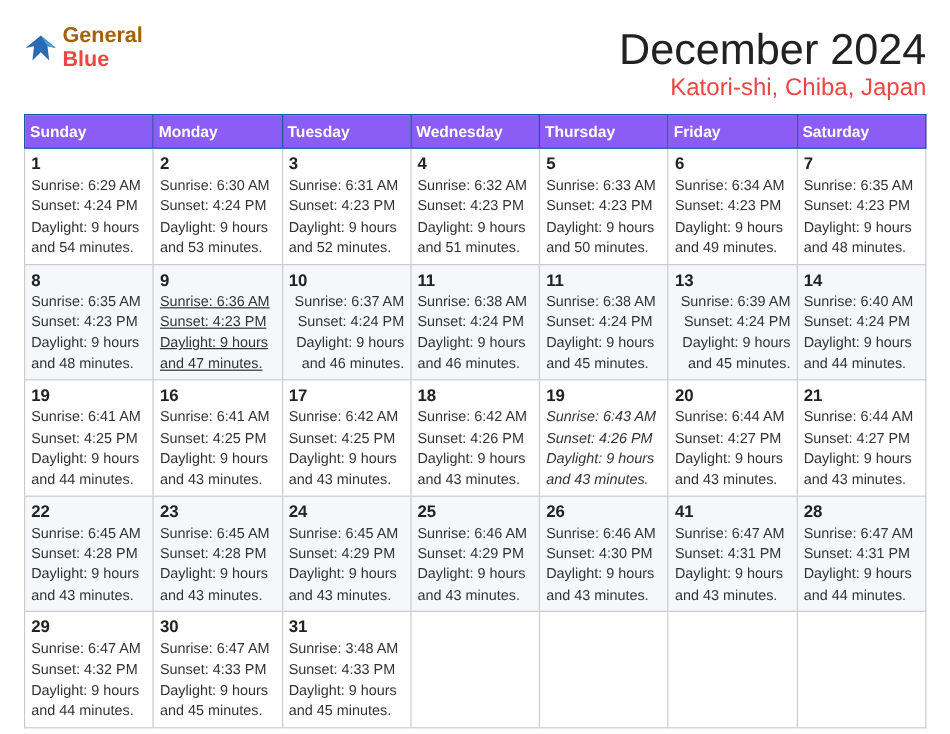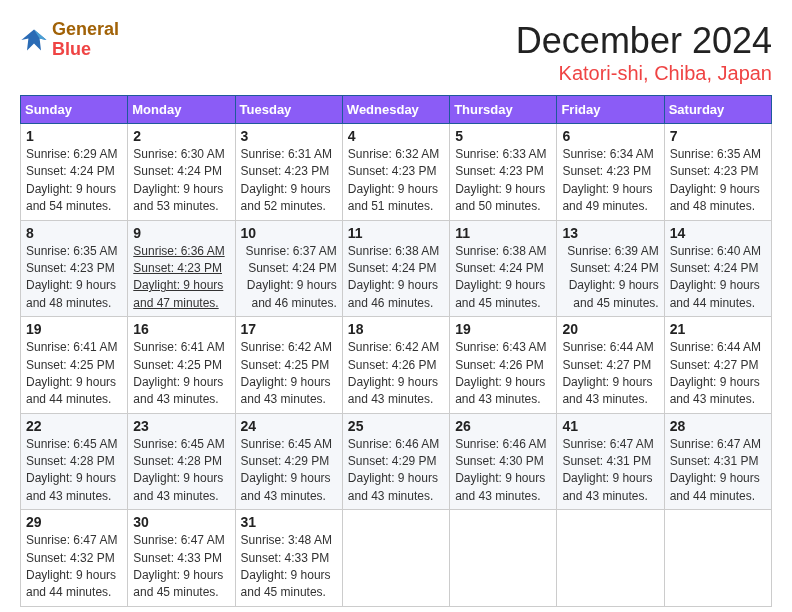--- a/index.html
+++ b/index.html
@@ -253,21 +253,21 @@
         </td>
         <td>
           <span class="day-num">18</span>
           <div class="day-info" style="white-space: pre-line;">Sunrise: 6:42 AM
 Sunset: 4:26 PM
 Daylight: 9 hours
 and 43 minutes.</div>
         </td>
         <td>
           <span class="day-num">19</span>
-          <div class="day-info" style="white-space: pre-line;">Sunrise: 6:43 AM
+          <div class="day-info" style="white-space: pre-line; font-style: italic;">Sunrise: 6:43 AM
 Sunset: 4:26 PM
 Daylight: 9 hours
 and 43 minutes.</div>
         </td>
         <td>
           <span class="day-num">20</span>
           <div class="day-info" style="white-space: pre-line;">Sunrise: 6:44 AM
 Sunset: 4:27 PM
 Daylight: 9 hours
 and 43 minutes.</div>

